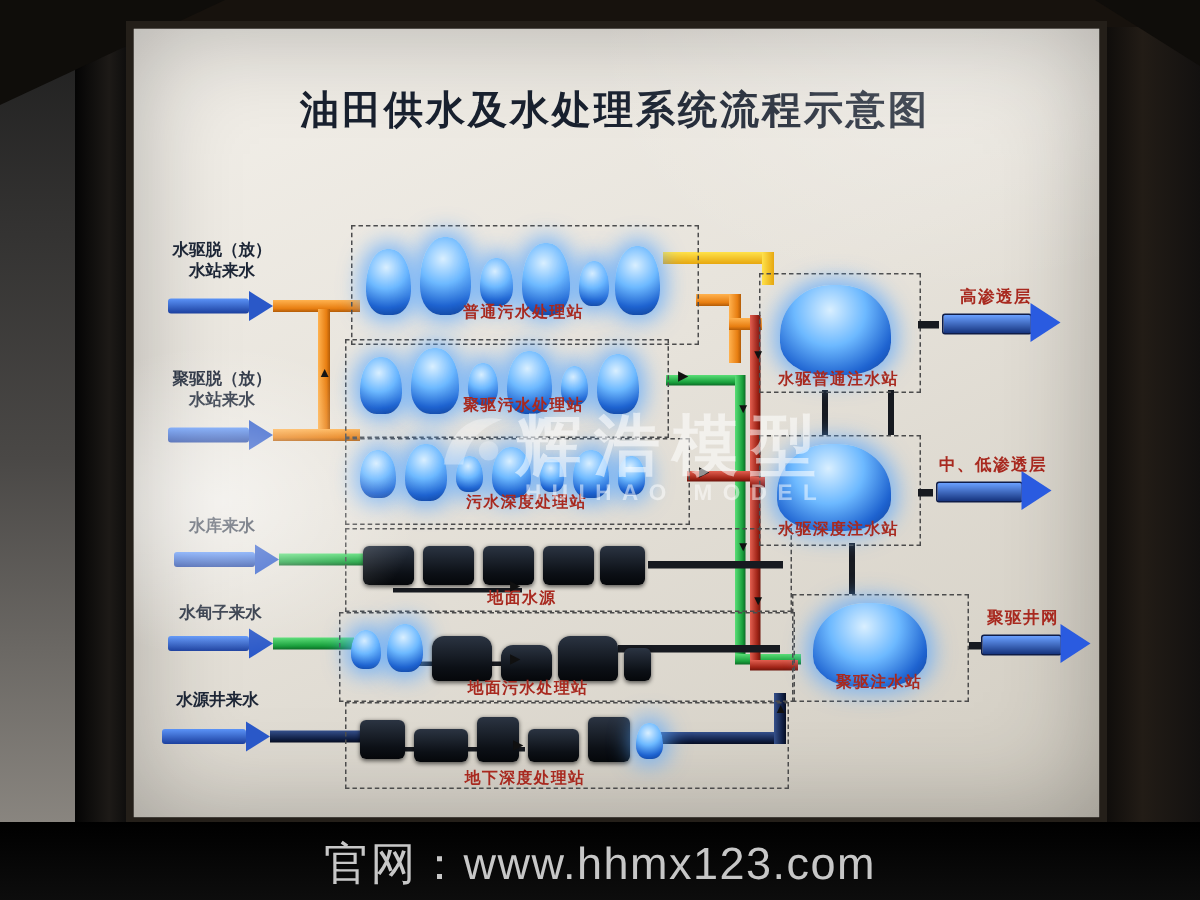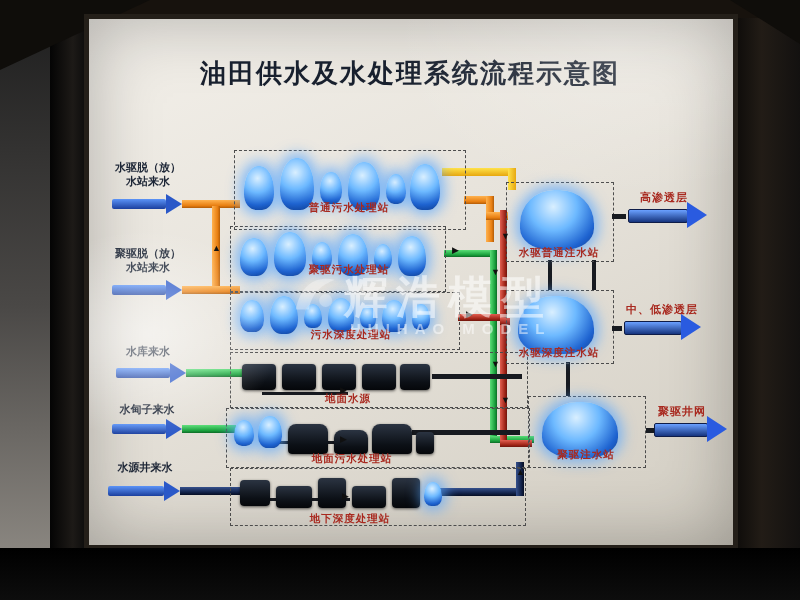--- a/index.html
+++ b/index.html
@@ -228,14 +228,15 @@
   <svg class="abs wm-logo" viewBox="0 0 40 40">
     <path d="M6 32 C10 12, 22 6, 36 9 C25 13, 18 20, 16 32 Z" fill="rgba(255,255,255,.6)"></path>
     <circle cx="29" cy="25" r="5" fill="rgba(255,255,255,.5)"></circle>
   </svg>
   <div class="abs wm-cn">辉浩模型</div>
   <div class="abs wm-en">HUIHAO MODEL</div>
 
   <div class="abs board-glare"></div>
 
   <div class="abs band-bottom"></div>
+  <div class="abs footer-text">官网：www.hhmx123.com</div>
 
 </div>
 
 </body></html>

